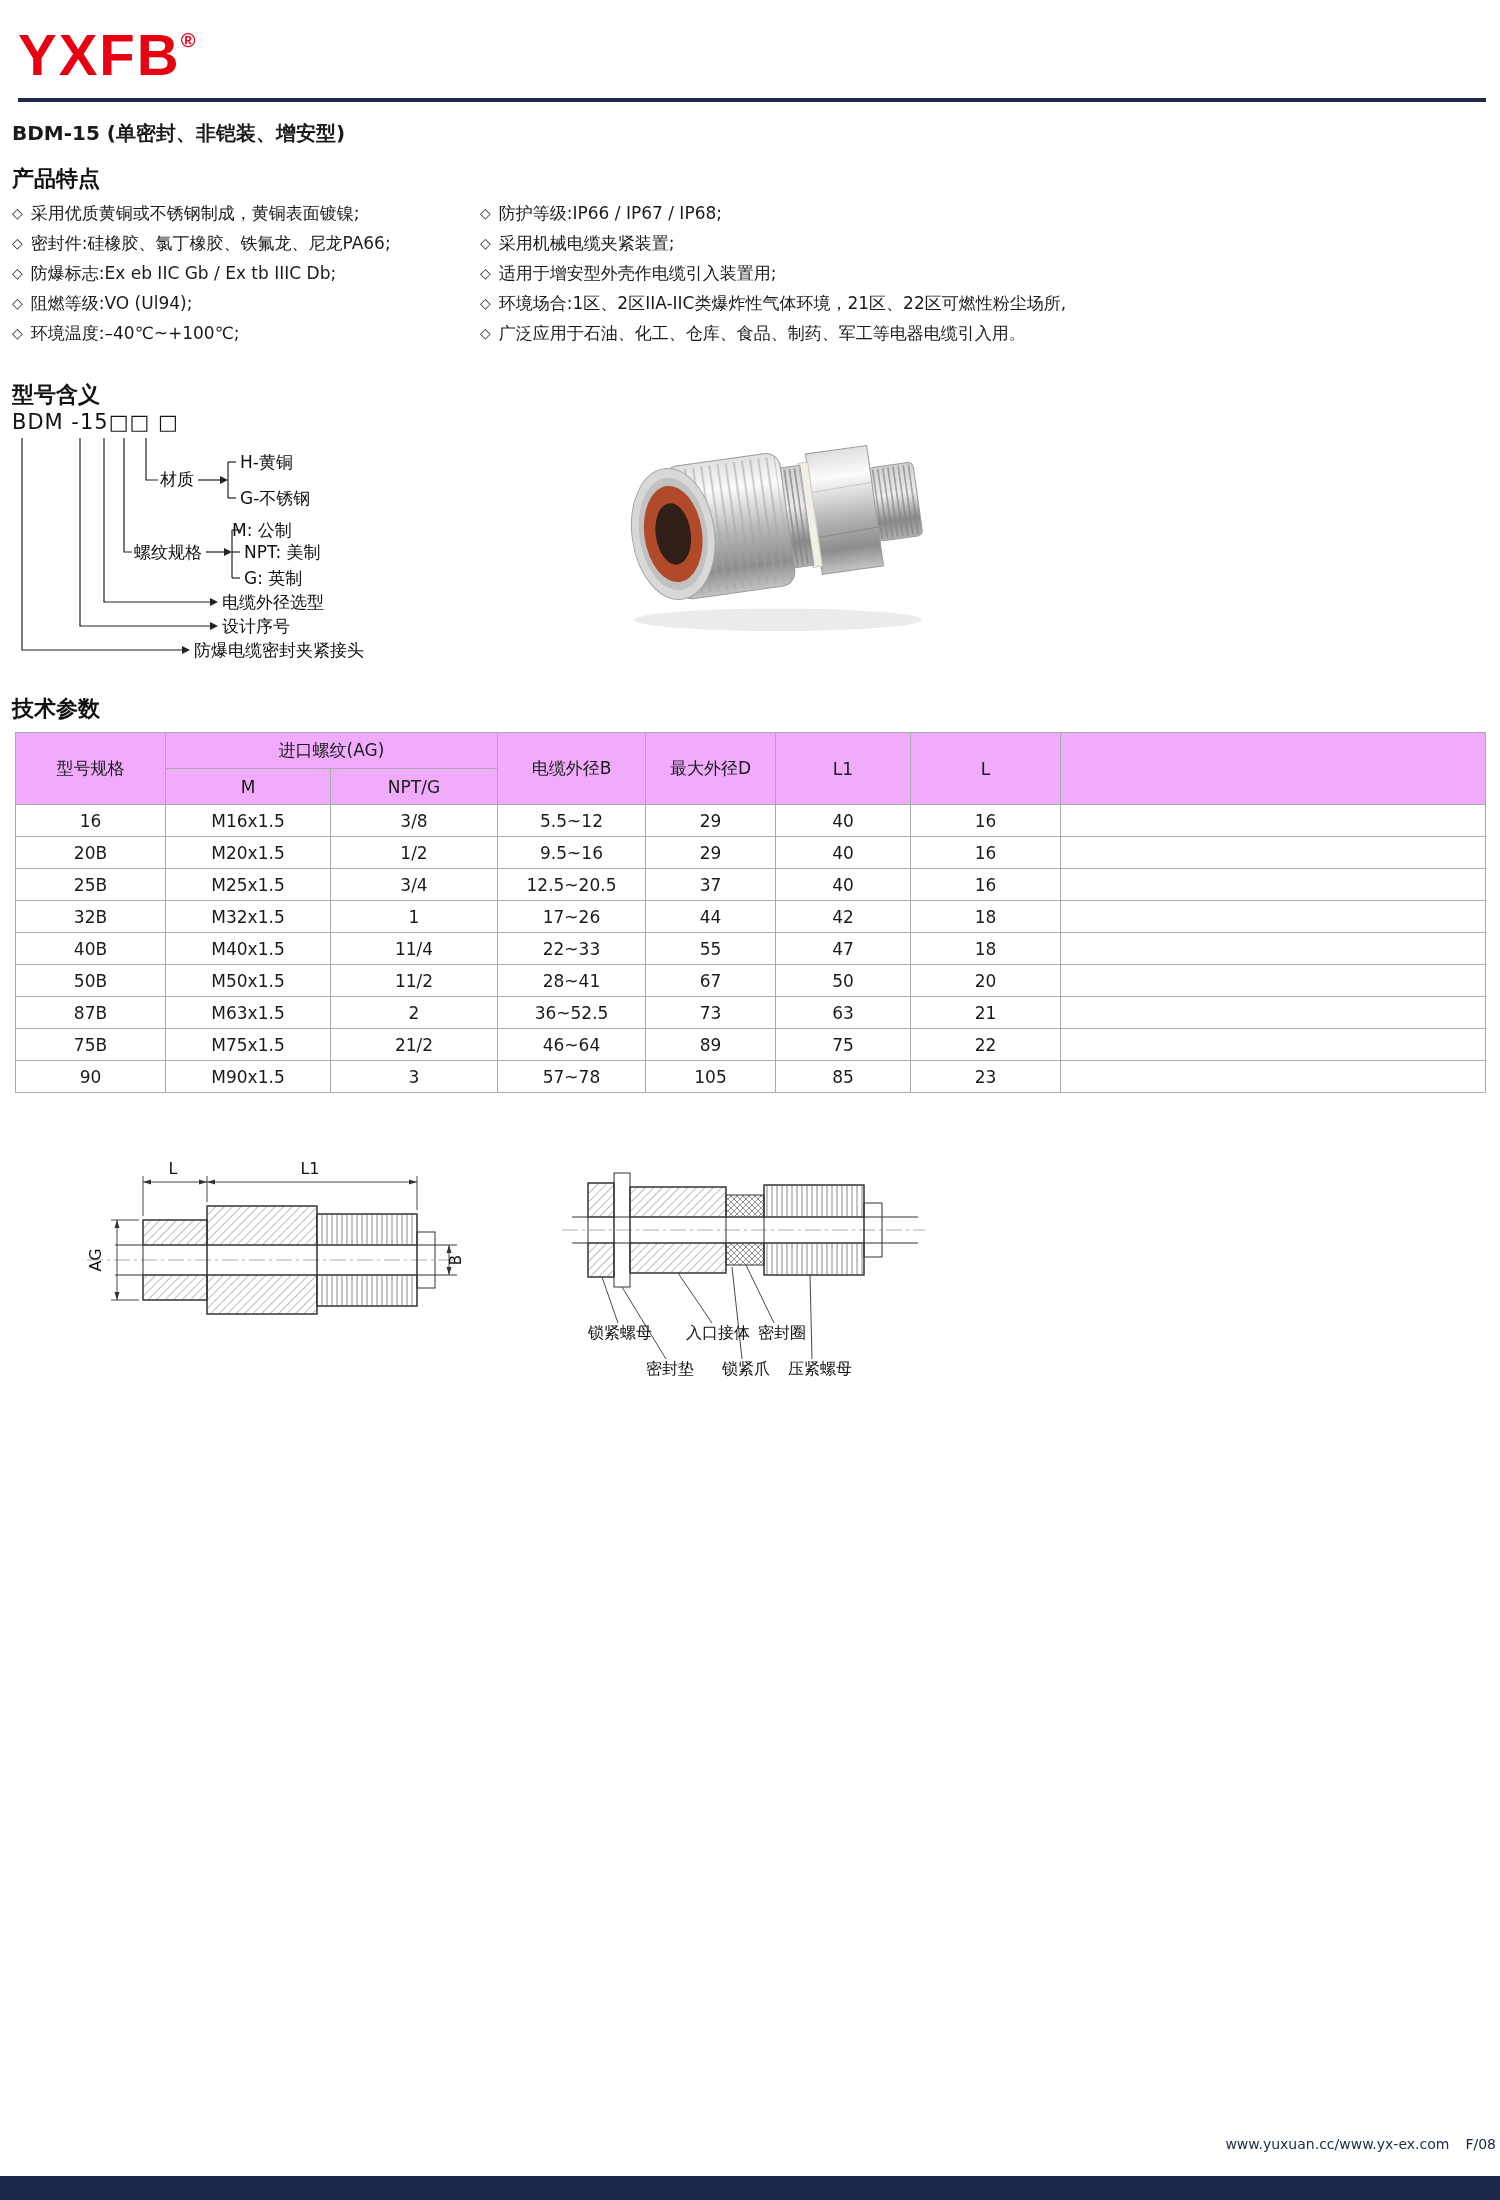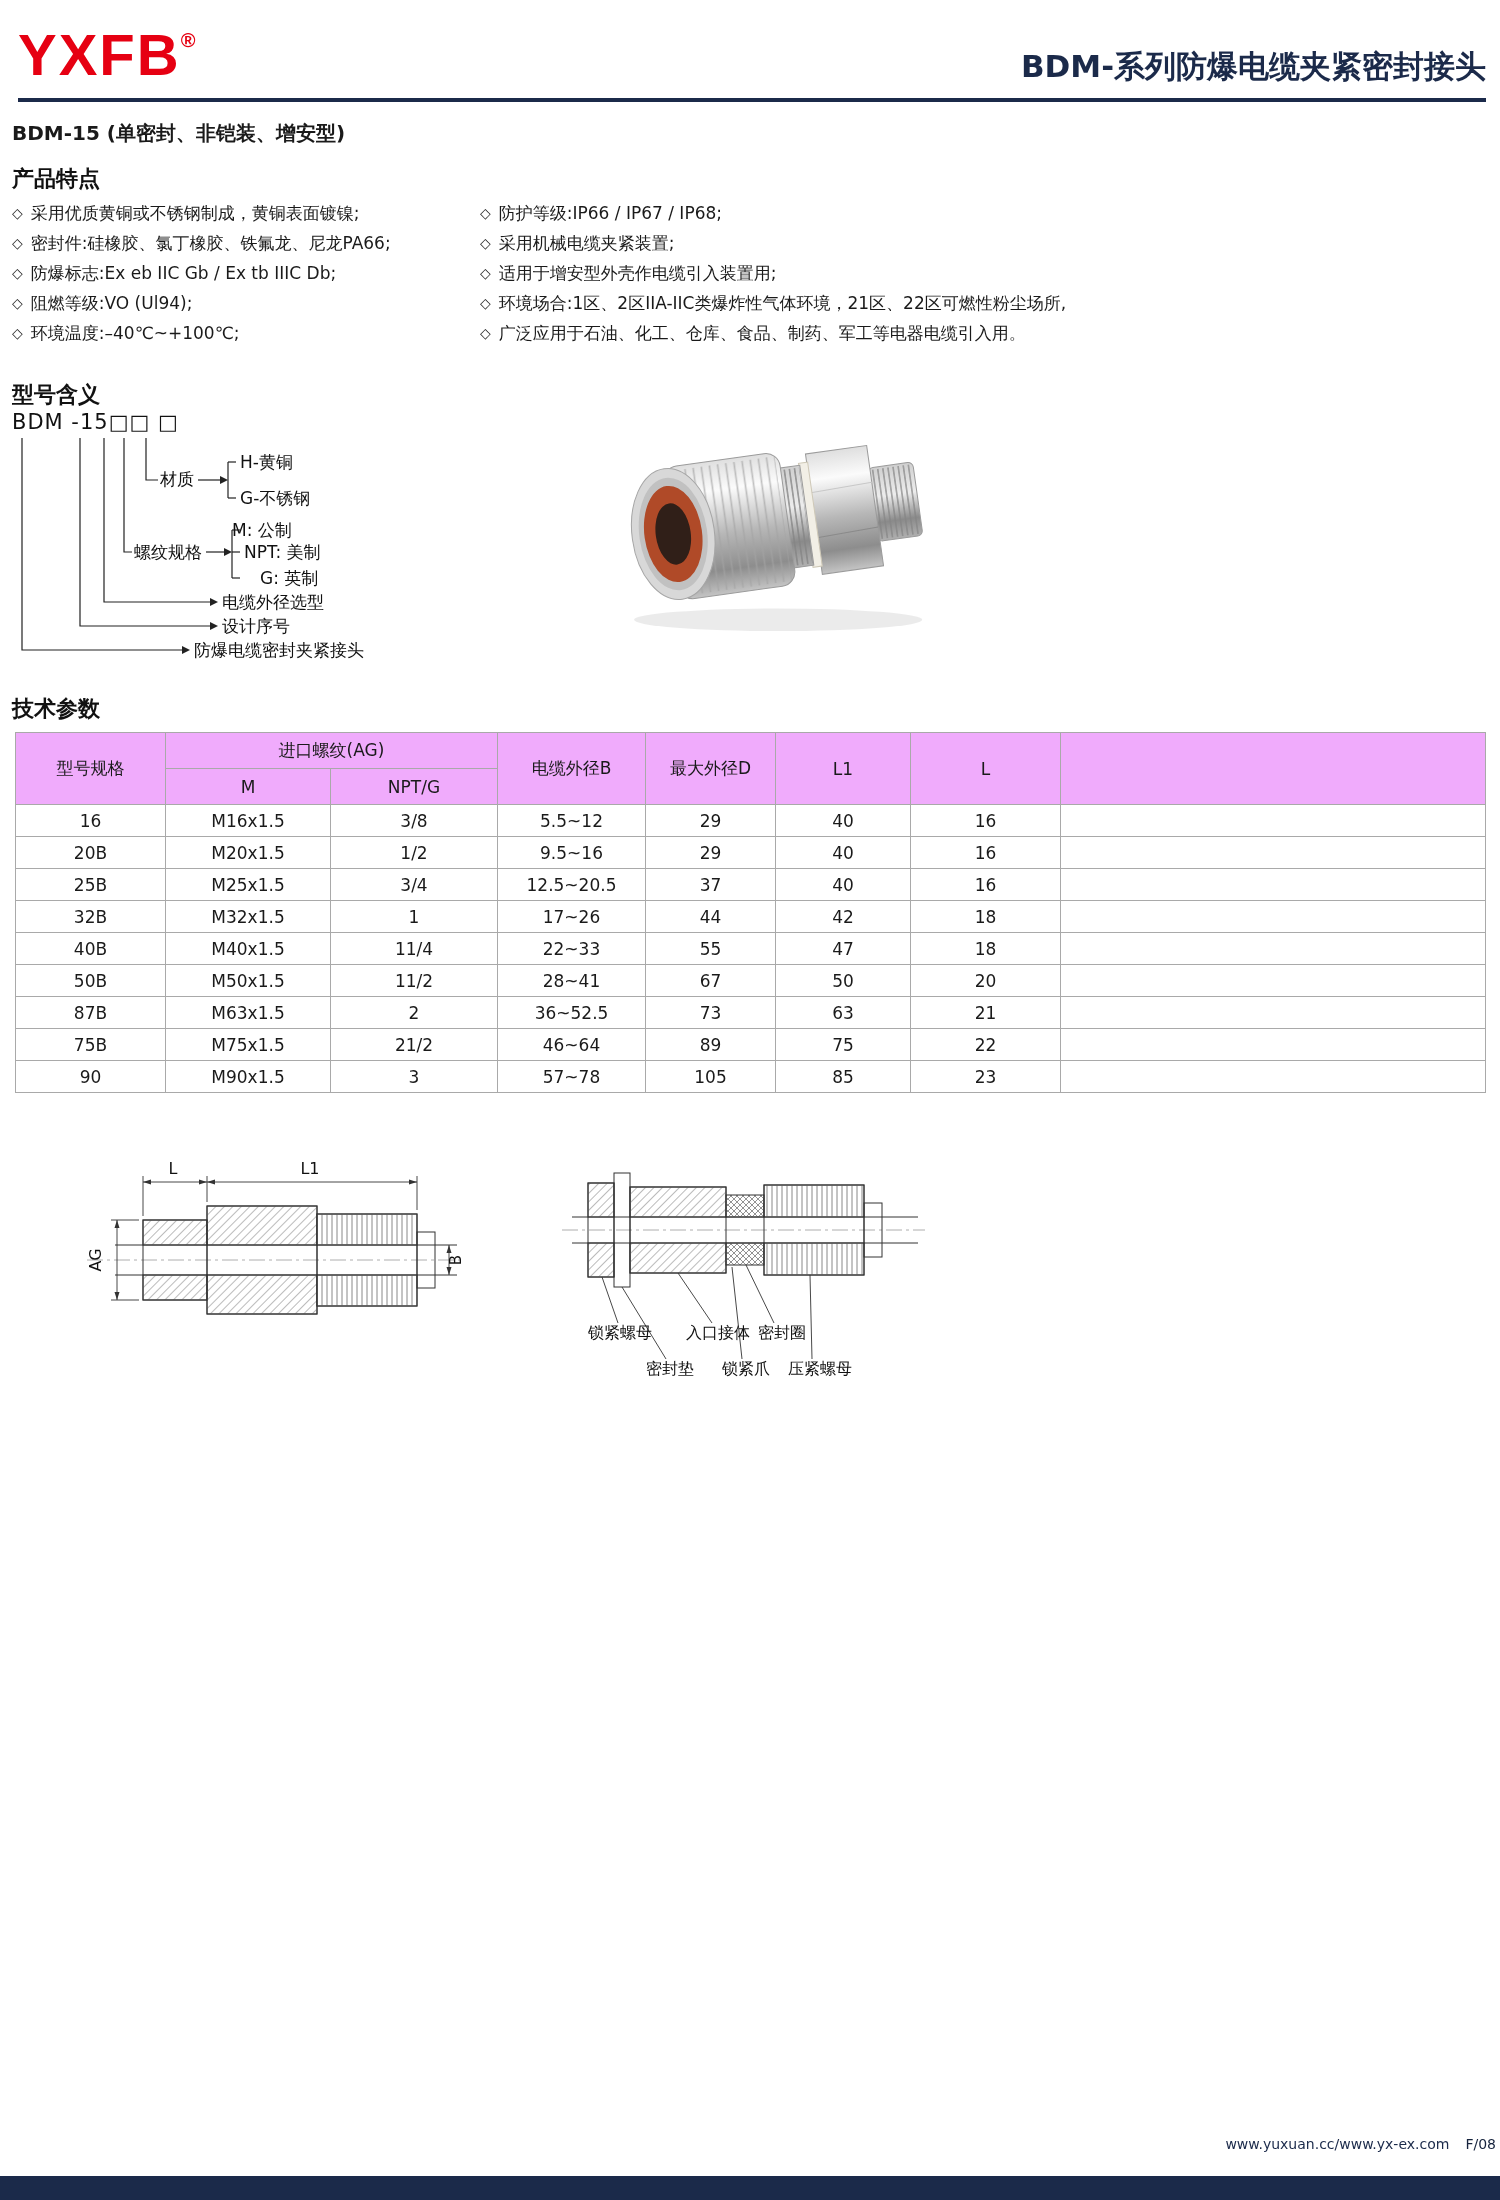--- a/index.html
+++ b/index.html
@@ -52,21 +52,20 @@
 </style>
 </head>
 <body>
 
 <div class="page">
 
   <div class="hdr">
     <div class="logo">
       <span>YXFB</span><sup>®</sup>
     </div>
-    <h1 class="doc-title">BDM-系列防爆电缆夹紧密封接头</h1>
   </div>
 
   <div class="subtitle">BDM-15 (单密封、非铠装、增安型)</div>
 
   <h2 class="sec h-feat">产品特点</h2>
   <div class="features">
     <ul class="feat-left">
         <li>
           <span class="diam">◇</span>
           <span>采用优质黄铜或不锈钢制成，黄铜表面镀镍;</span>
@@ -145,21 +144,21 @@
         <polygon points="170,236 178,240 170,244"></polygon>
       </g>
     </svg>
     <span class="model-code">BDM -15□□ □</span>
     <span class="lbl" style="left:148px;top:58px;font-family:Liberation Serif, serif;">材质</span>
     <span class="lbl" style="left:228px;top:40px;">H-黄铜</span>
     <span class="lbl" style="left:228px;top:76px;">G-不锈钢</span>
     <span class="lbl" style="left:122px;top:130px;">螺纹规格</span>
     <span class="lbl" style="left:220px;top:108px;">M: 公制</span>
     <span class="lbl" style="left:232px;top:130px;">NPT: 美制</span>
-    <span class="lbl" style="left:248px;top:156px;">G: 英制</span>
+    <span class="lbl" style="left:232px;top:156px;">G: 英制</span>
     <span class="lbl" style="left:210px;top:180px;">电缆外径选型</span>
     <span class="lbl" style="left:210px;top:204px;">设计序号</span>
     <span class="lbl" style="left:182px;top:228px;">防爆电缆密封夹紧接头</span>
   </div>
 
   <div class="photo">
     <svg width="350" height="240" viewBox="0 0 340 230">
       <defs>
         <linearGradient id="met1" x1="0" y1="0" x2="0" y2="1">
           <stop offset="0" stop-color="#dfdfdf"></stop>

